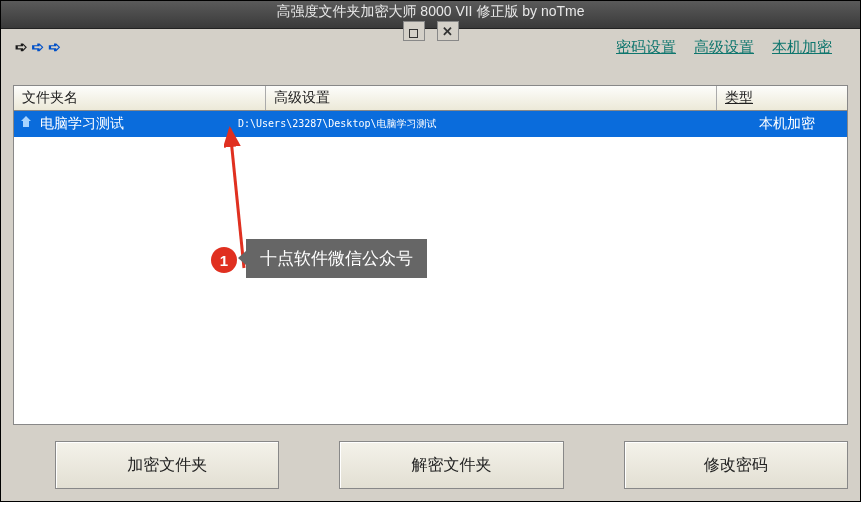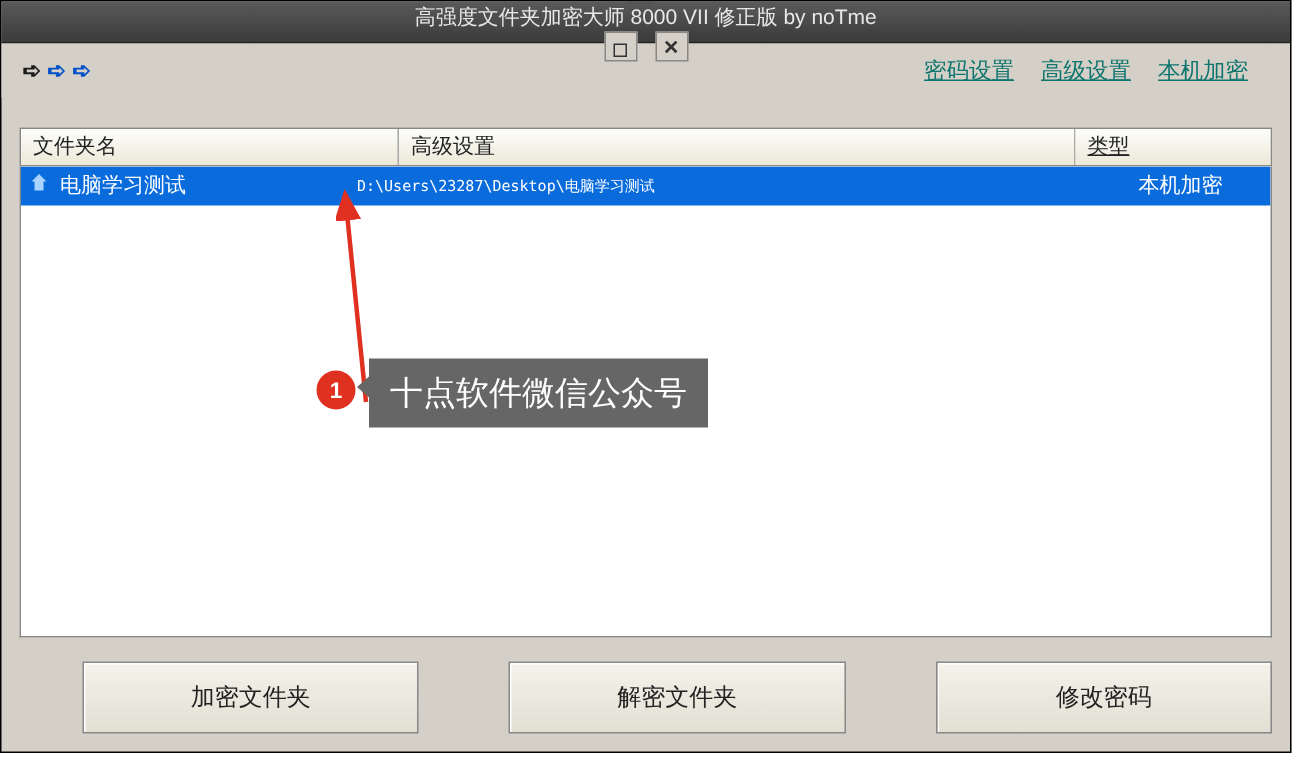--- a/index.html
+++ b/index.html
@@ -158,21 +158,21 @@
       font-size: 15px;
       font-weight: bold;
       z-index: 10;
     }
     .annotation-tooltip {
       position: absolute;
       left: 232px;
       top: 128px;
       background: #666;
       color: #fff;
-      font-size: 22px;
+      font-size: 17px;
       padding: 8px 14px;
       z-index: 10;
     }
     .annotation-tooltip::before {
       content: "";
       position: absolute;
       left: -8px;
       top: 12px;
       border-top: 7px solid transparent;
       border-bottom: 7px solid transparent;

